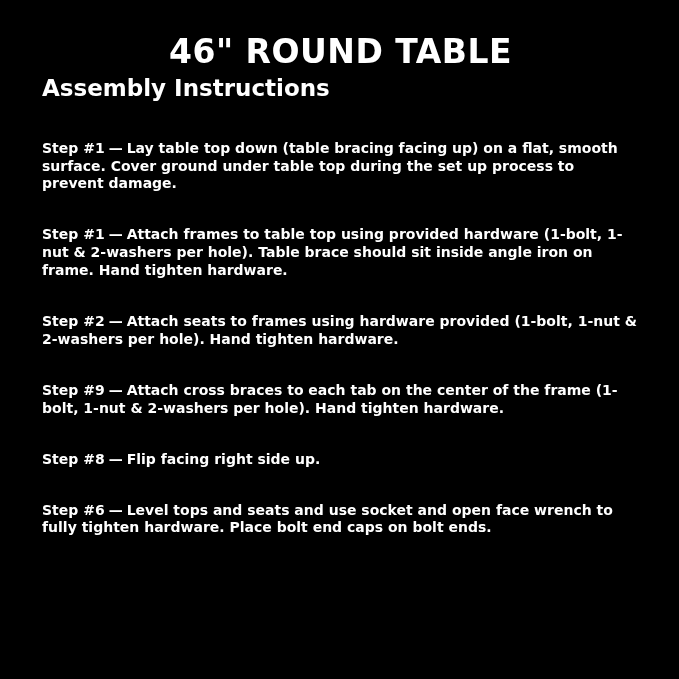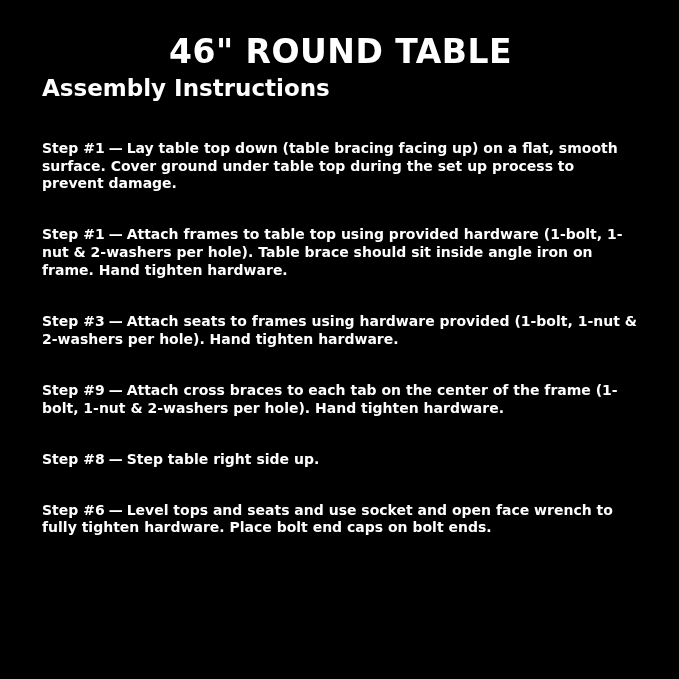--- a/index.html
+++ b/index.html
@@ -69,29 +69,29 @@
 
     <p class="step">
       <span class="step-label">Step #1</span><span class="step-dash">—</span><span>Lay table top down (table bracing facing up) on a flat, smooth surface. Cover ground under table top during the set up process to prevent damage.</span>
     </p>
 
     <p class="step">
       <span class="step-label">Step #1</span><span class="step-dash">—</span><span>Attach frames to table top using provided hardware (1-bolt, 1-nut &amp; 2-washers per hole). Table brace should sit inside angle iron on frame. Hand tighten hardware.</span>
     </p>
 
     <p class="step">
-      <span class="step-label">Step #3</span><span class="step-dash">—</span><span>Attach seats to frames using hardware provided (1-bolt, 1-nut &amp; 2-washers per hole). Hand tighten hardware.</span>
+      <span class="step-label">Step #2</span><span class="step-dash">—</span><span>Attach seats to frames using hardware provided (1-bolt, 1-nut &amp; 2-washers per hole). Hand tighten hardware.</span>
     </p>
 
     <p class="step">
       <span class="step-label">Step #9</span><span class="step-dash">—</span><span>Attach cross braces to each tab on the center of the frame (1-bolt, 1-nut &amp; 2-washers per hole). Hand tighten hardware.</span>
     </p>
 
     <p class="step">
-      <span class="step-label">Step #8</span><span class="step-dash">—</span><span>Step table right side up.</span>
+      <span class="step-label">Step #8</span><span class="step-dash">—</span><span>Flip facing right side up.</span>
     </p>
 
     <p class="step">
       <span class="step-label">Step #6</span><span class="step-dash">—</span><span>Level tops and seats and use socket and open face wrench to fully tighten hardware. Place bolt end caps on bolt ends.</span>
     </p>
 
   </div>
 </div>
 
 </body></html>

